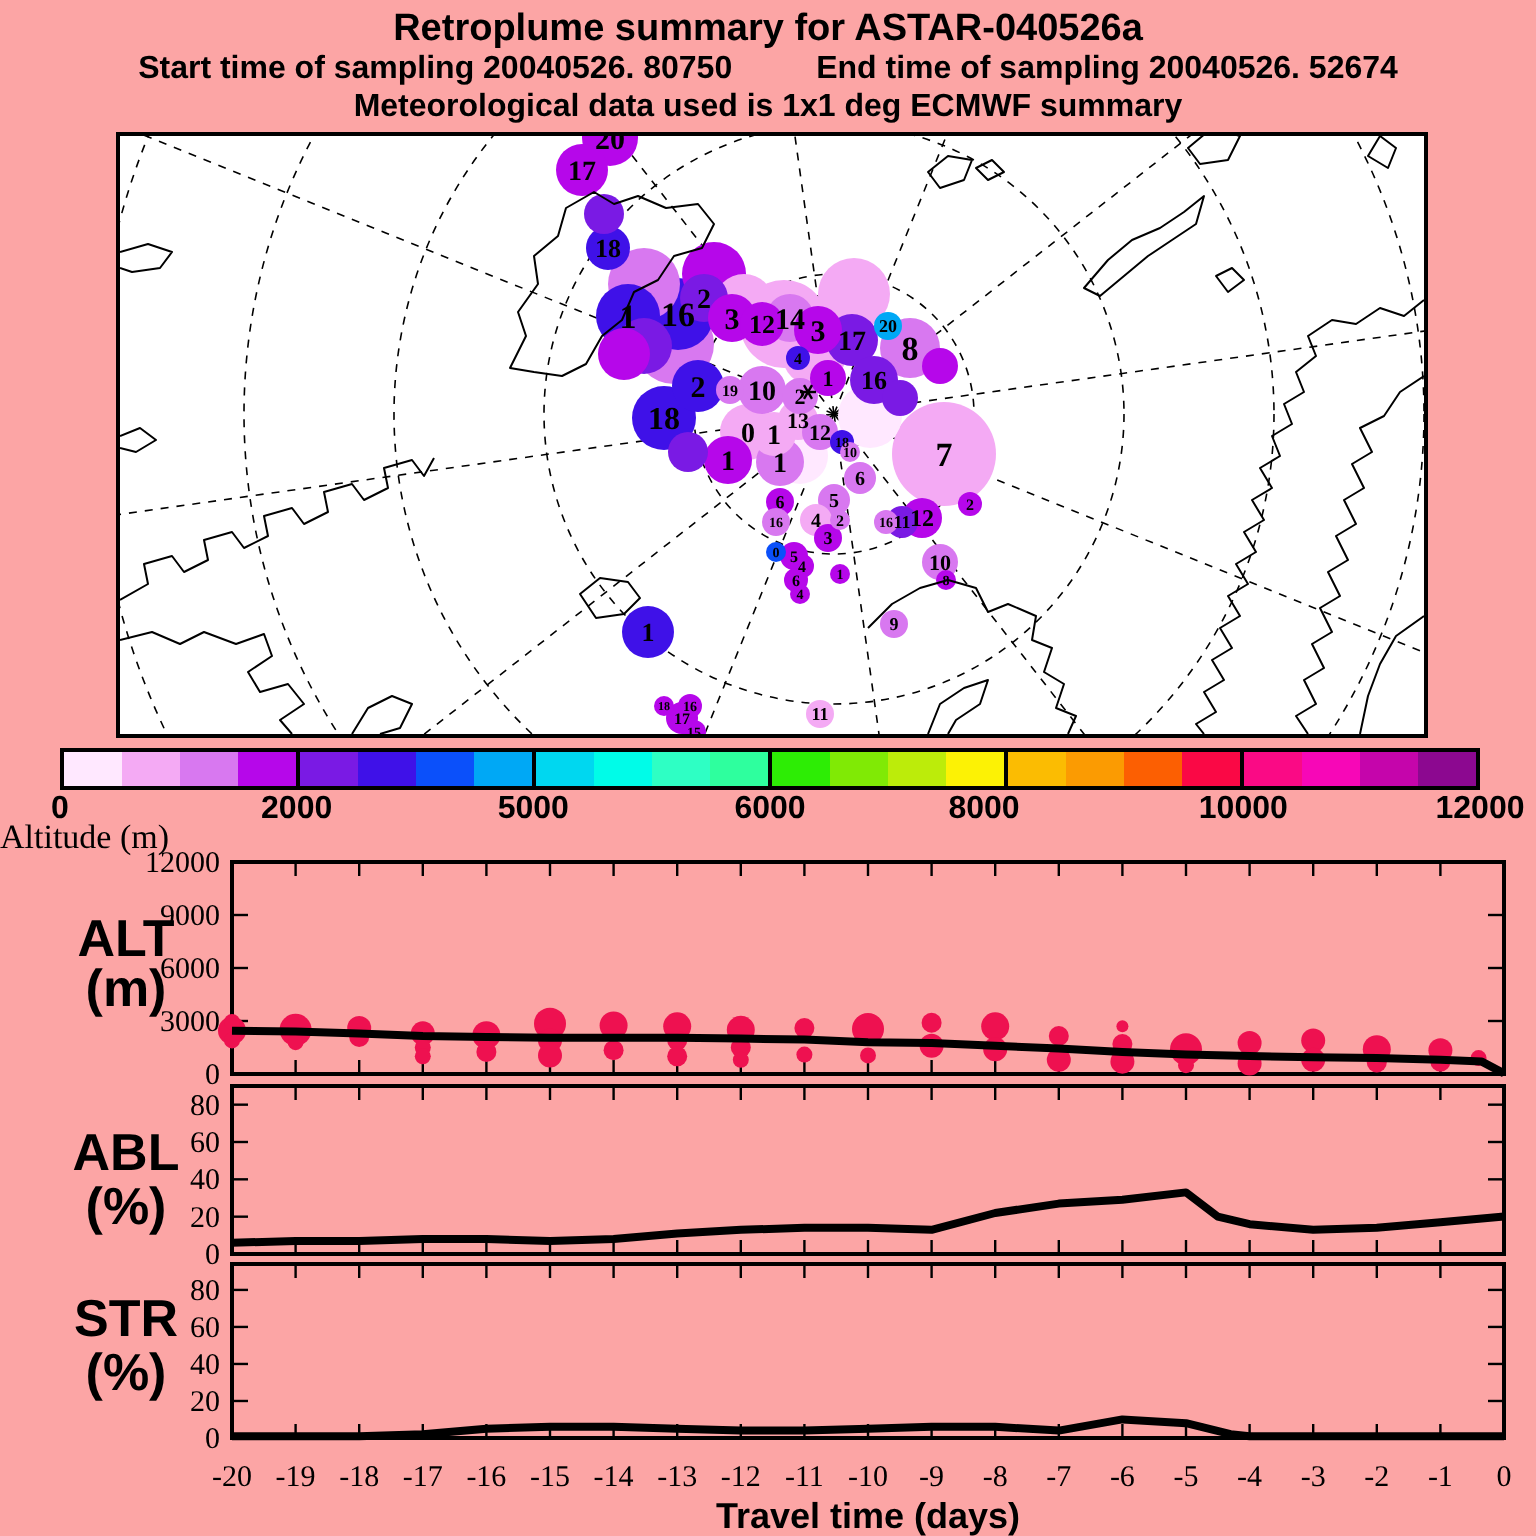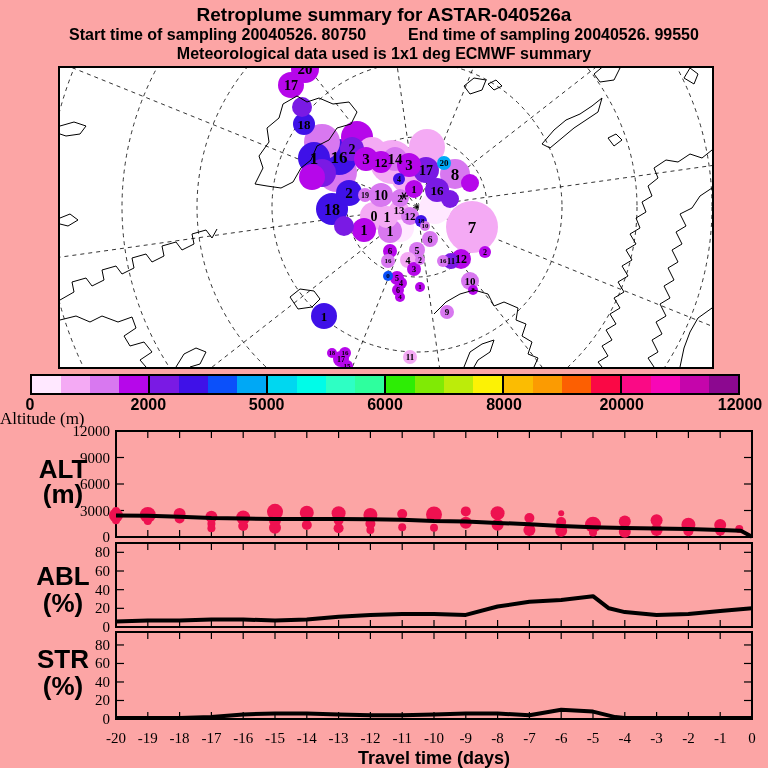--- a/index.html
+++ b/index.html
@@ -20,21 +20,21 @@
   .cb-tick{position:absolute;top:396px;transform:translateX(-50%);font-weight:bold;font-size:16px;}
   #cb-title{position:absolute;left:0;top:409px;width:768px;text-align:left;
             font-family:"Liberation Serif",serif;font-size:17px;}
   #panels-svg{position:absolute;left:0;top:425px;}
 </style>
 </head>
 <body>
 
 <div class="page">
   <div class="hline" id="title-line">Retroplume summary for ASTAR-040526a</div>
-  <div class="hline" id="subtitle-line"><span>Start time of sampling 20040526. 80750</span><span class="gap"></span><span>End time of sampling 20040526. 99550</span></div>
+  <div class="hline" id="subtitle-line"><span>Start time of sampling 20040526. 80750</span><span class="gap"></span><span>End time of sampling 20040526. 52674</span></div>
   <div class="hline" id="met-line">Meteorological data used is 1x1 deg ECMWF summary</div>
 
   <div id="map-box">
     <svg id="map-svg" width="652" height="299" viewBox="0 0 652 299">
         <g stroke="#000" stroke-width="0.8" fill="none" stroke-dasharray="4,4">
           <circle cx="357" cy="139" r="70"></circle>
           <circle cx="357" cy="139" r="145"></circle>
           <circle cx="357" cy="139" r="220"></circle>
           <circle cx="357" cy="139" r="295"></circle>
           <circle cx="357" cy="139" r="370"></circle>
@@ -234,22 +234,22 @@
       <div class="seg div4" style="background: rgb(250, 10, 133);"></div>
       <div class="seg" style="background: rgb(247, 7, 183);"></div>
       <div class="seg" style="background: rgb(197, 5, 171);"></div>
       <div class="seg" style="background: rgb(140, 8, 144);"></div>
     </div>
   <div id="cb-ticks">
       <span class="cb-tick" style="left: 30px;">0</span>
       <span class="cb-tick" style="left: 148.333px; text-align: right;">2000</span>
       <span class="cb-tick" style="left: 266.667px;">5000</span>
       <span class="cb-tick" style="left: 385px;">6000</span>
-      <span class="cb-tick" style="left: 504px;">8000</span>
-      <span class="cb-tick" style="left: 621.667px;">20000</span>
+      <span class="cb-tick" style="left: 492px;">8000</span>
+      <span class="cb-tick" style="left: 621.667px;">10000</span>
       <span class="cb-tick" style="left: 740px;">12000</span>
     </div>
   <div id="cb-title">Altitude (m)</div>
 
   <svg id="panels-svg" width="768" height="343" viewBox="0 0 768 343">
       <g>
         <rect x="116" y="6" width="636" height="106" fill="none" stroke="#000" stroke-width="2"></rect>
         <g stroke="#000" stroke-width="1.2">
           <line x1="116" y1="6" x2="116" y2="13"></line>
           <line x1="116" y1="105" x2="116" y2="112"></line>

